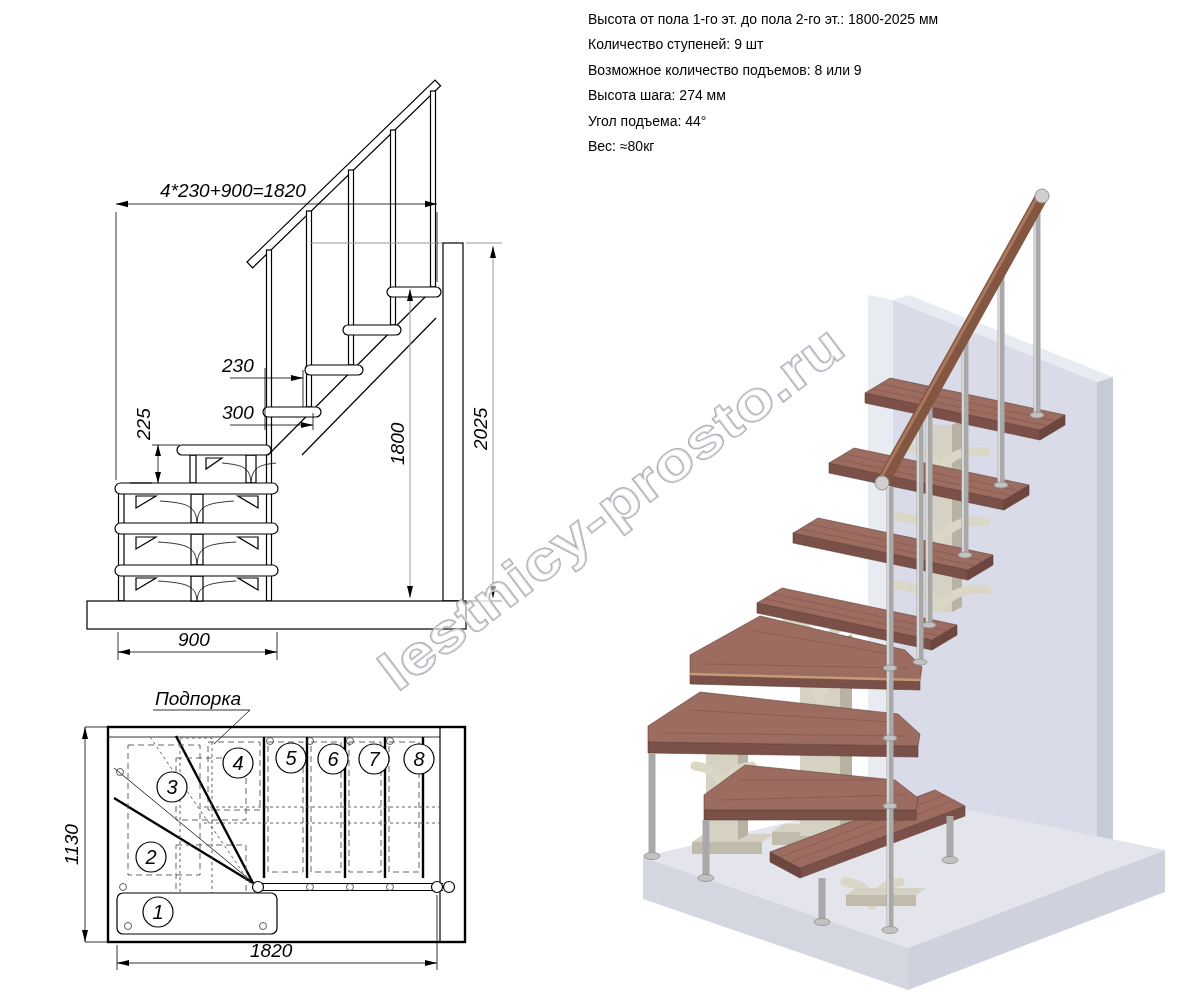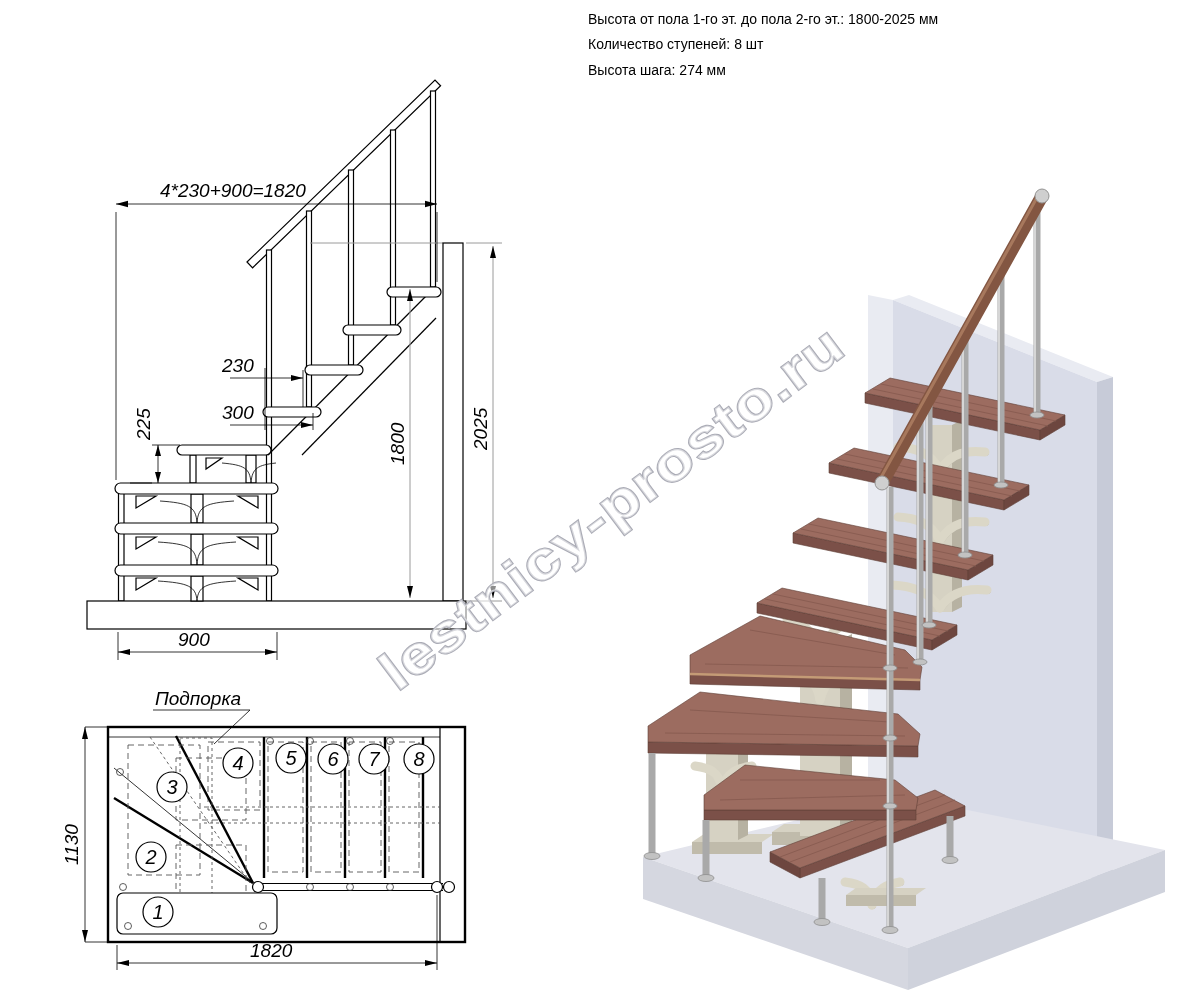--- a/index.html
+++ b/index.html
@@ -25,22 +25,25 @@
   .wm text{font-size:54px;font-weight:bold;fill:#ffffff;fill-opacity:0.55;
            letter-spacing:1px;stroke-width:2;paint-order:stroke;}
 </style>
 </head>
 <body>
 
 <div class="page">
 
   <div class="specs">
     <div>Высота от пола 1-го эт. до пола 2-го эт.: 1800-2025 мм</div>
-    <div>Количество ступеней: 8 шт</div>
+    <div>Количество ступеней: 9 шт</div>
+    <div>Возможное количество подъемов: 8 или 9</div>
     <div>Высота шага: 274 мм</div>
+    <div>Угол подъема: 44°</div>
+    <div>Вес: ≈80кг</div>
   </div>
 
   <svg style="left:55px;top:48px;" width="480" height="640" viewBox="55 48 480 640">
 
     <polygon class="lnw" points="247,262 435,80 440.6,85.8 252.6,267.8"></polygon>
 
     <g>
       <rect class="lnw" x="266.5" y="250" width="5" height="351"></rect>
       <rect class="lnw" x="306.5" y="211" width="5" height="196"></rect>
       <rect class="lnw" x="348.5" y="170" width="5" height="195"></rect>

